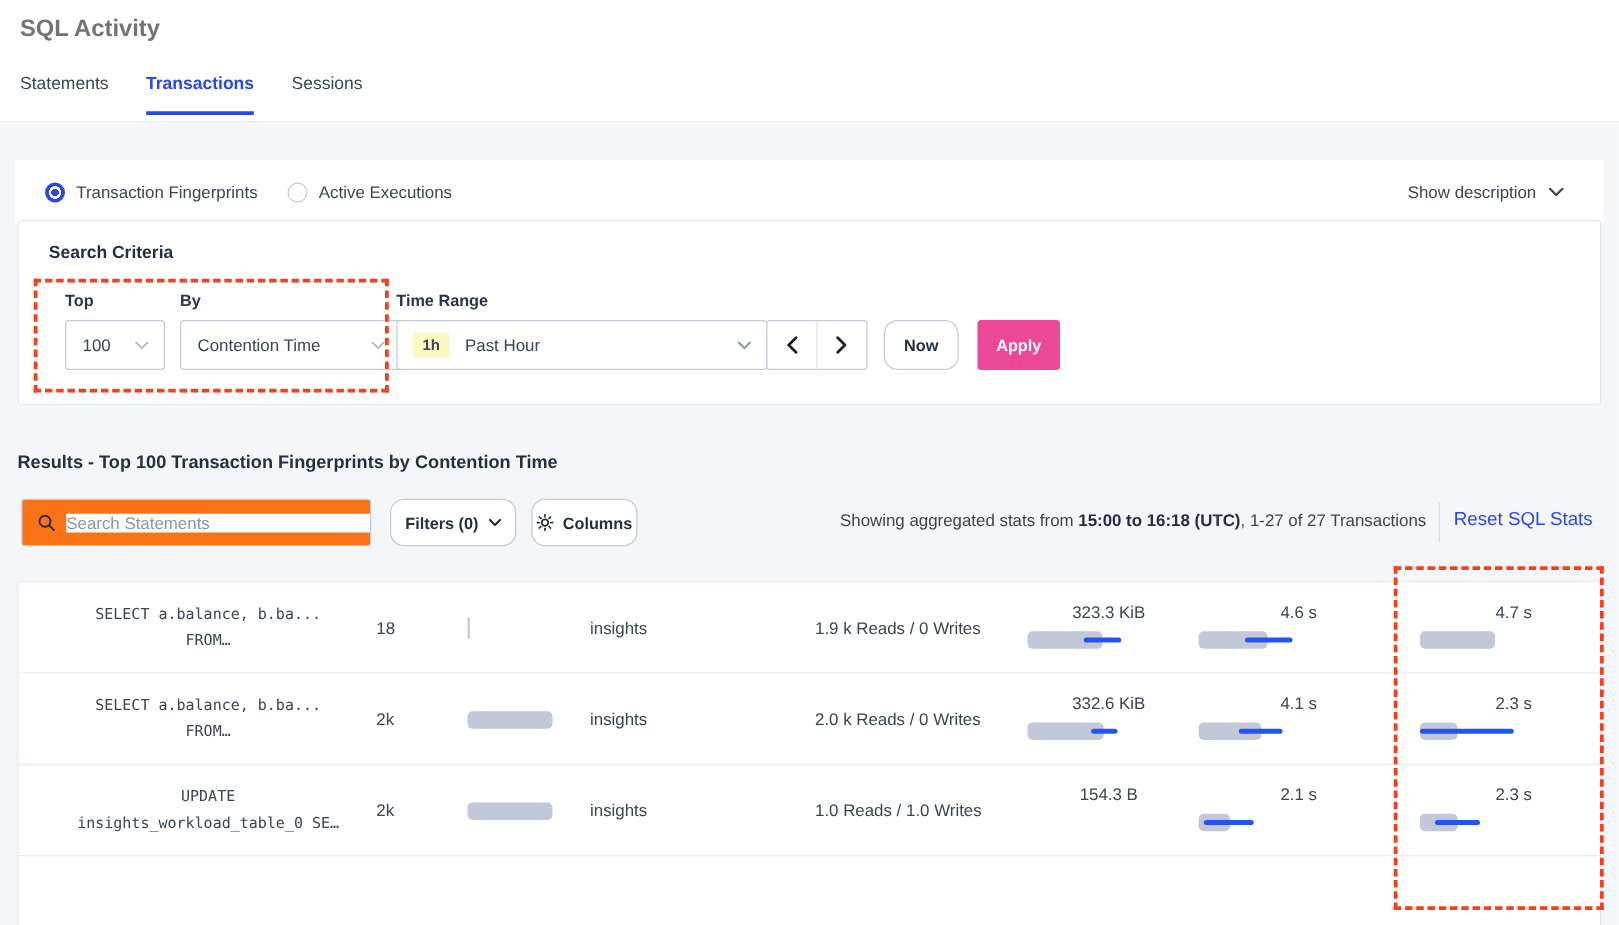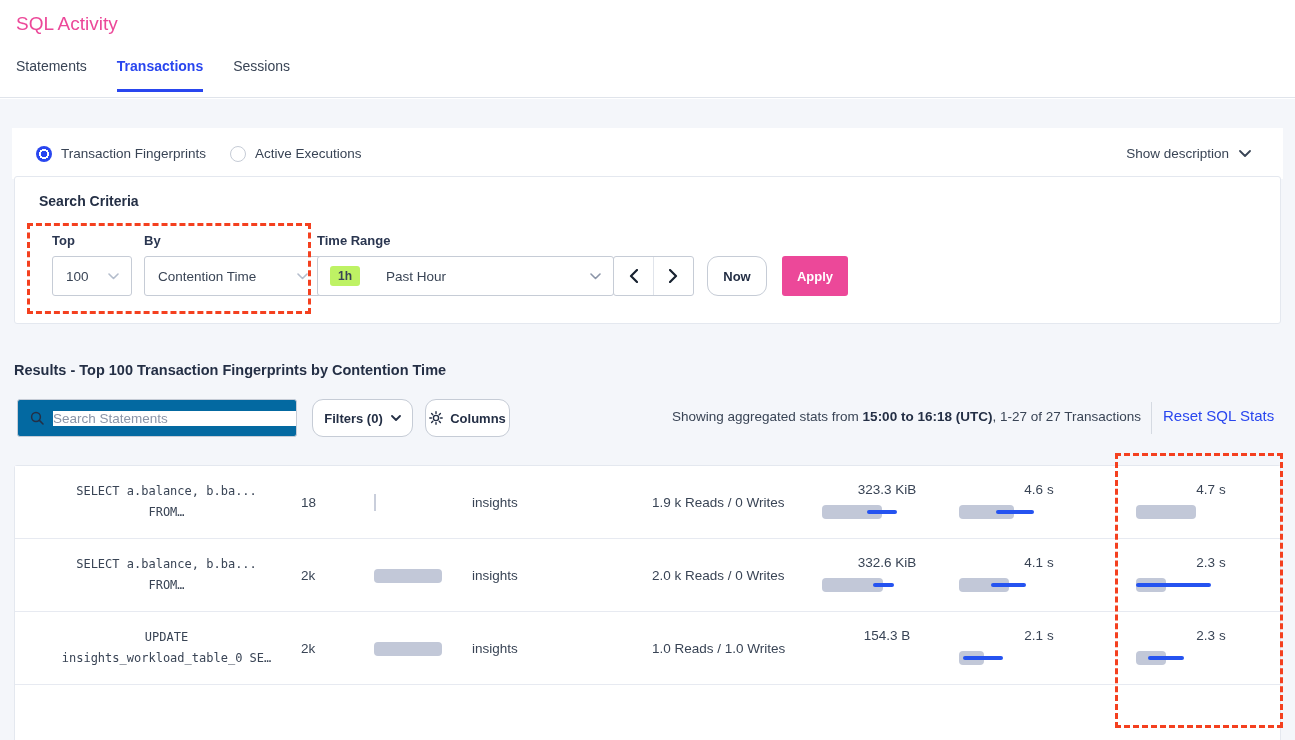--- a/index.html
+++ b/index.html
@@ -4,21 +4,21 @@
 <style>
   * { margin:0; padding:0; box-sizing:border-box; }
   html,body { background:#fff; }
   .page {
     position:relative; width:1295px; height:740px; overflow:hidden;
     font-family:"Liberation Sans", sans-serif; color:#394455; background:#fff;
   }
   .lower-bg { position:absolute; left:0; top:99px; right:0; bottom:0; background:#f4f6fa; }
 
   
-  .page-title { position:absolute; left:16px; top:13px; font-size:19px; font-weight:normal; color:#ec4899; }
+  .page-title { position:absolute; left:16px; top:13px; font-size:19px; font-weight:bold; color:#737373; }
   .tabbar { position:absolute; left:16px; top:58px; display:flex; gap:30px; }
   .tab { font-size:14px; color:#394455; padding-bottom:15px; cursor:pointer; }
   .tab.active { color:#2946ef; font-weight:bold; border-bottom:3px solid #2946ef; }
   .tab-divider { position:absolute; left:0; top:97px; width:100%; height:1px; background:#e0e4eb; }
 
   
   .radio-band { position:absolute; left:12px; top:128px; width:1271px; height:51px; background:#fff;
     display:flex; align-items:center; }
   .radio-opt { display:flex; align-items:center; margin-left:24px; cursor:pointer; }
   .radio-circle { width:16px; height:16px; border-radius:50%; margin-right:9px; flex:0 0 auto; }
@@ -29,34 +29,34 @@
     font-size:13.5px; color:#394455; cursor:pointer; }
 
   
   .card { position:absolute; background:#fff; border:1px solid #e4e8ef; border-radius:3px;text-align:center; }
   .criteria-card { left:14px; top:176px; width:1267px; height:148px; }
   .criteria-title { position:absolute; left:24px; top:16px; font-size:14px; font-weight:bold; color:#242f45; }
   .field-label { position:absolute; font-size:13px; font-weight:bold; color:#2a3650; }
   .select { position:absolute; height:40px; border:1px solid #c6ccd6; border-radius:3px; background:#fff;
     display:flex; align-items:center; font-size:13.5px; color:#394455; cursor:pointer; }
   .select .chev { margin-left:auto; margin-right:12px; }
-  .badge-1h { background:#bef264; color:#394455; font-weight:bold; font-size:12px; border-radius:3px;
-    padding:3px 8px; margin-left:12px; margin-right:26px; }
+  .badge-1h { background:#fef9c3; color:#394455; font-weight:bold; font-size:12px; border-radius:3px;
+    padding:3px 8px; margin-left:12px; margin-right:12px; }
   .btn { position:absolute; height:40px; background:#fff; border:1px solid #c6ccd6; border-radius:11px;
     display:flex; align-items:center; justify-content:center; font-size:13px; font-weight:bold; color:#242f45; cursor:pointer; }
   .arrow-group { position:absolute; left:612px; top:255px; width:81px; height:40px; border:1px solid #c6ccd6;
     border-radius:3px; background:#fff; display:flex; }
   .arrow-btn { width:50%; display:flex; align-items:center; justify-content:center; cursor:pointer; }
   .arrow-btn:first-child { border-right:1px solid #e0e4eb; }
   .btn-apply { position:absolute; left:781px; top:255px; width:66px; height:40px; background:#ec4899; border:none;
     border-radius:3px; color:#fff; font-weight:bold; font-size:13px; display:flex; align-items:center; justify-content:center; cursor:pointer; }
 
   
   .results-heading { position:absolute; left:14px; top:362px; font-size:14.5px; font-weight:bold; color:#242f45; }
-  .search-box { position:absolute; left:17px; top:399px; width:280px; height:38px; background:#0369a1;
+  .search-box { position:absolute; left:17px; top:399px; width:280px; height:38px; background:#f97316;
     border:1px solid #c6ccd6; border-radius:3px; display:flex; align-items:center; }
   .search-box input { border:none; outline:none; flex:1; font-size:13.5px; color:#394455;
     font-family:"Liberation Sans", sans-serif; }
   .search-box input::placeholder { color:#8b95a8; }
   .search-ic { margin:0 9px 0 12px; display:flex; }
   .btn-filters { left:312px; top:399px; width:101px; height:38px; gap:8px; }
   .btn-columns { left:425px; top:399px; width:85px; height:38px; gap:7px; }
   .stats-line { position:absolute; left:600px; top:409px; width:541px; text-align:right; font-size:13.5px; color:#394455; }
   .stats-line b { color:#242f45; }
   .stats-divider { position:absolute; left:1151px; top:402px; width:1px; height:32px; background:#d5dae2; }

